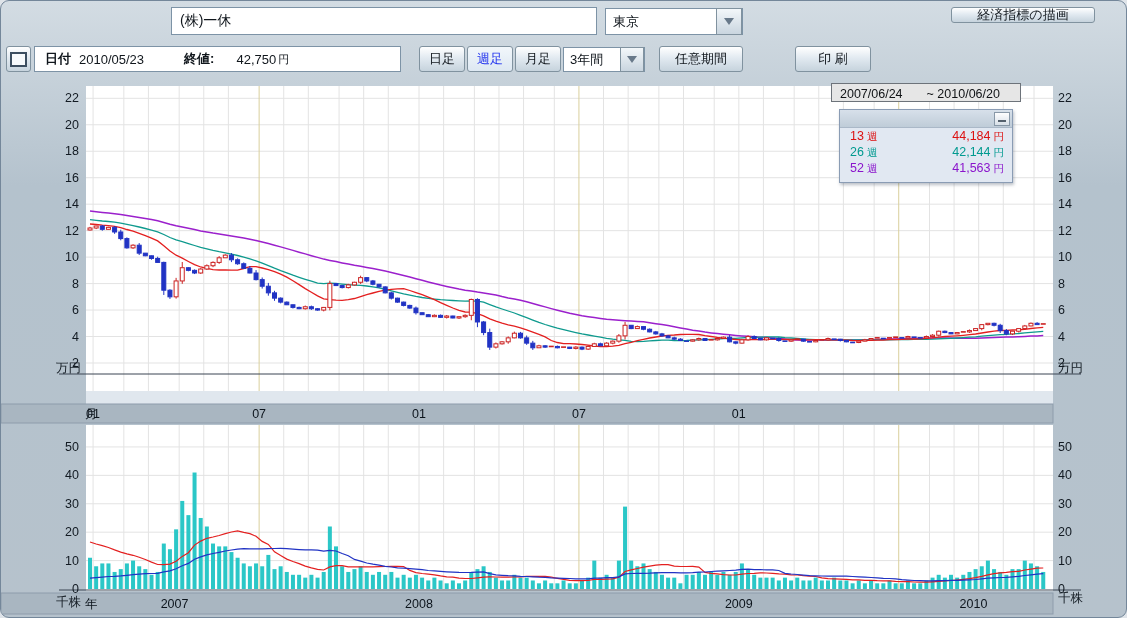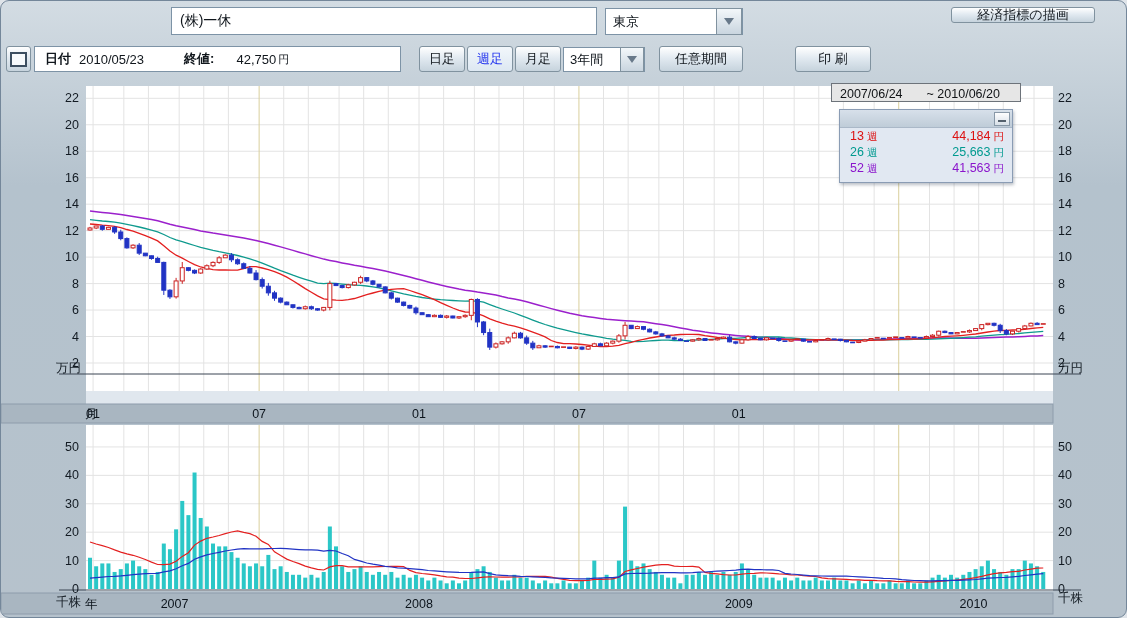--- a/index.html
+++ b/index.html
@@ -832,20 +832,20 @@
   <div id="maPanel" class="abs" style="left:838px;top:108px;width:174px;height:74px;">
     <div class="head">
       <span class="minbox"></span>
     </div>
     <div class="marow" style="color: rgb(221, 17, 17);">
       <span><span>13</span><span class="u">週</span></span>
       <span><span>44,184</span><span class="u">円</span></span>
     </div>
     <div class="marow" style="color: rgb(0, 154, 144);">
       <span><span>26</span><span class="u">週</span></span>
-      <span><span>25,663</span><span class="u">円</span></span>
+      <span><span>42,144</span><span class="u">円</span></span>
     </div>
     <div class="marow" style="color: rgb(138, 20, 204);">
       <span><span>52</span><span class="u">週</span></span>
       <span><span>41,563</span><span class="u">円</span></span>
     </div>
   </div>
 </div>
 
 </body></html>

